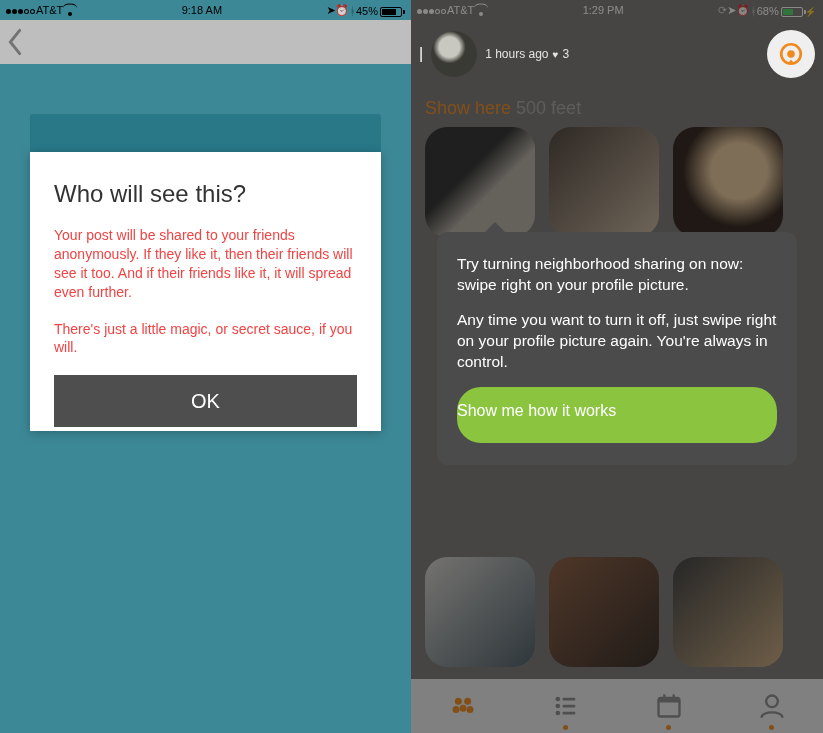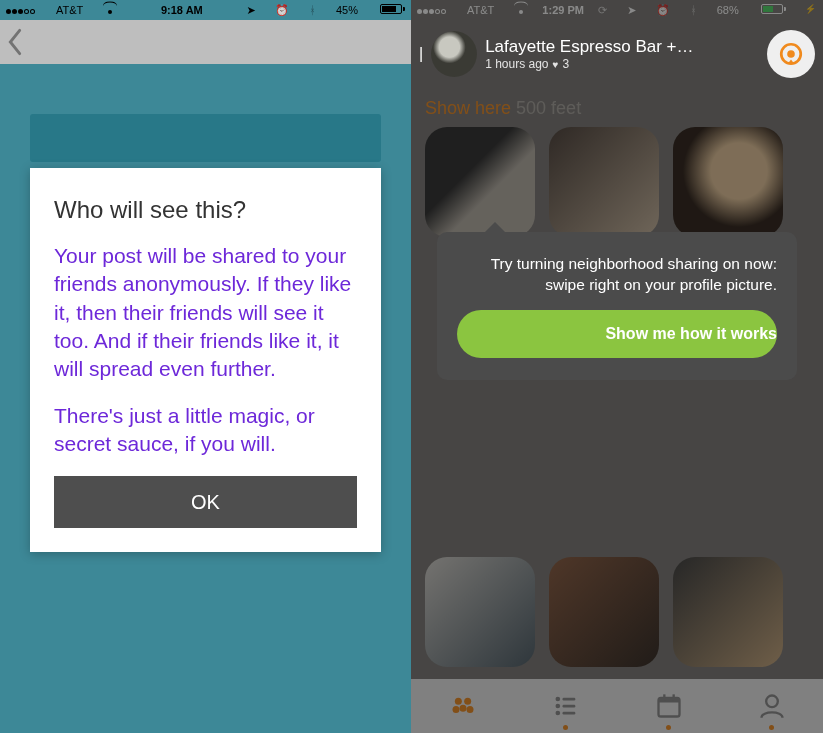--- a/index.html
+++ b/index.html
@@ -4,22 +4,22 @@
 <style>
 *{margin:0;padding:0;box-sizing:border-box;font-family:-apple-system,Helvetica,Arial,sans-serif}
 body{width:823px;height:733px;background:#fff;display:flex}
 .phone{position:relative;overflow:hidden}
 .phone-a{width:411px;height:733px;background:#48a0b2}
 .phone-b{width:412px;height:733px;background:#7a7774}
 
 
 .status{height:20px;font-size:11px;padding:3px 6px;display:flex;justify-content:space-between;align-items:center;color:#000}
 .status-b{color:#fff}
-.status .left,.status .right{display:flex;align-items:flex-start;gap:20px}
-.status .center{font-weight:700}
+.status .left,.status .right{display:flex;align-items:flex-end;gap:0}
+.status .center{font-weight:400}
 .sig-dots span{display:inline-block;width:5px;height:5px;border-radius:50%;margin-right:1px}
 .phone-a .sig-dots span{background:#000}
 .phone-a .sig-dots span.e{background:transparent;box-shadow:inset 0 0 0 1px #000}
 .phone-b .sig-dots span{background:#fff}
 .phone-b .sig-dots span.e{background:transparent;box-shadow:inset 0 0 0 1px #fff}
 .battery{display:inline-flex;align-items:center}
 .bat-body{width:22px;height:10px;border:1px solid currentColor;border-radius:2px;position:relative;margin-left:2px}
 .bat-fill{position:absolute;left:1px;top:1px;bottom:1px;background:currentColor}
 .bat-cap{width:2px;height:4px;background:currentColor;margin-left:1px;border-radius:0 1px 1px 0}
 .phone-b .bat-fill{background:#4cd964}
@@ -27,23 +27,23 @@
 .phone-b .bat-cap{background:#fff}
 .wifi{display:inline-block;width:14px;height:10px;position:relative}
 .wifi::before{content:"";position:absolute;left:5px;bottom:0;width:4px;height:4px;border-radius:50%;background:currentColor}
 .wifi::after{content:"";position:absolute;left:0;bottom:0;width:14px;height:14px;border:2px solid currentColor;border-bottom:none;border-left:none;border-right:none;border-radius:50% 50% 0 0;transform:scaleY(.6)}
 
 
 .phone-a .overlay{position:absolute;inset:0;background:rgba(0,0,0,.15)}
 .phone-a .nav{height:44px;background:#e0e0e0;position:relative}
 .phone-a .nav-back{position:absolute;left:8px;top:8px;width:14px;height:28px}
 .phone-a .banner{margin:50px 30px 0;height:48px;background:#2f8da0;border-radius:3px}
-.dialog{position:absolute;left:30px;right:30px;top:168px;background:#fff;padding:28px 24px 24px;box-shadow:0 2px 10px rgba(0,0,0,.25)}
+.dialog{position:absolute;left:30px;right:30px;top:152px;background:#fff;padding:28px 24px 4px;box-shadow:0 2px 10px rgba(0,0,0,.25)}
 .dialog h2{font-weight:400;font-size:24px;color:#333;margin-bottom:18px}
-.dialog p{font-size:21px;line-height:1.35;color:#6d28d9;margin-bottom:18px}
+.dialog p{font-size:14px;line-height:1.35;color:#ef4444;margin-bottom:18px}
 .dialog .ok{background:#4e4e4e;color:#fff;text-align:center;height:52px;line-height:52px;font-size:20px;cursor:pointer}
 
 
 .phone-b .dim{position:absolute;inset:0;background:rgba(20,20,20,.5);z-index:2;pointer-events:none}
 .phone-b .header{position:relative;z-index:3;height:68px;padding:6px 8px;display:flex;align-items:center;gap:8px}
 .avatar{width:46px;height:46px;border-radius:50%;background:radial-gradient(circle at 40% 35%,#c8c8c0 0 25%,#3a3a34 40% 100%)}
 .header-text{flex:1;color:#fff}
 .header-text .t{font-size:17px;font-weight:500;white-space:nowrap;overflow:hidden;text-overflow:ellipsis}
 .header-text .s{font-size:12px;opacity:.85;display:flex;align-items:center;gap:4px}
 .heart{font-size:10px}
@@ -53,24 +53,24 @@
 .sec-label .d{color:#a9a59f}
 .grid{position:relative;z-index:1;display:flex;flex-wrap:wrap;padding:6px 14px;gap:14px}
 .tile{width:110px;height:110px;border-radius:22px;overflow:hidden;position:relative}
 .t1{background:linear-gradient(135deg,#2b2b2b 0 40%,#b7b0a5 60% 100%)}
 .t2{background:linear-gradient(135deg,#4a3e36,#cbb89f)}
 .t3{background:radial-gradient(circle at 60% 40%,#e8c79a 0 30%,#2a1d14 60% 100%)}
 .t4{background:linear-gradient(135deg,#d5d2cc,#4a5a64)}
 .t5{background:linear-gradient(135deg,#8a5a3d,#2e241d)}
 .t6{background:linear-gradient(135deg,#3a3a3a,#caa97d)}
 .grid.row2{margin-top:100px}
-.tip-card{position:absolute;z-index:5;left:26px;right:26px;top:232px;background:#4b4b4b;border-radius:10px;padding:22px 20px;color:#fff;text-align:right}
+.tip-card{position:absolute;z-index:5;left:26px;right:26px;top:232px;background:#4b4b4b;border-radius:10px;padding:22px 20px;color:#fff;text-align:left}
 .tip-card p{font-size:15.5px;line-height:1.35;margin-bottom:14px}
 .tip-card .tri{position:absolute;top:-10px;left:48px;width:0;height:0;border-left:10px solid transparent;border-right:10px solid transparent;border-bottom:10px solid #4b4b4b}
-.cta{background:#8bc540;color:#fff;font-weight:700;font-size:16px;height:48px;line-height:48px;border-radius:24px;cursor:pointer;margin-top:4px}
+.cta{background:#8bc540;color:#fff;font-weight:400;font-size:16px;height:56px;line-height:48px;border-radius:24px;cursor:pointer;margin-top:4px}
 .tabbar{position:absolute;bottom:0;left:0;right:0;height:54px;background:#ededed;display:flex;z-index:1}
 .tabbar .tb{flex:1;display:flex;align-items:center;justify-content:center;position:relative;cursor:pointer}
 .tabbar svg{width:28px;height:28px}
 .tb .dot{position:absolute;bottom:3px;width:5px;height:5px;border-radius:50%;background:#f08a1d}
 </style>
 </head>
 <body>
 
 <div class="phone phone-a">
   <div class="status">
@@ -131,21 +131,20 @@
           <span class="bat-cap"></span>
         </span>
       <span style="color:#4cd964;font-size:9px">⚡</span>
     </div>
   </div>
 
   <div class="header">
     <span style="color:#fff">|</span>
     <div class="avatar"></div>
     <div class="header-text">
-      <div class="t">Lafayette Espresso Bar +…</div>
       <div class="s">
         <span>1 hours ago</span>
         <span class="heart">♥</span>
         <span>3</span>
       </div>
     </div>
     <div class="pin-btn">
       <svg viewBox="0 0 24 24">
           <circle cx="12" cy="12" r="9" fill="none" stroke="#f08a1d" stroke-width="2.5"></circle>
           <circle cx="12" cy="12" r="3.5" fill="#f08a1d"></circle>
@@ -169,20 +168,21 @@
     <div class="tile t4"></div>
     <div class="tile t5"></div>
     <div class="tile t6"></div>
   </div>
 
   <div class="dim"></div>
 
   <div class="tip-card">
     <div class="tri"></div>
     <p>Try turning neighborhood sharing on now: swipe right on your profile picture.</p>
+    <p>Any time you want to turn it off, just swipe right on your profile picture again. You're always in control.</p>
     <div class="cta">Show me how it works</div>
   </div>
 
   <div class="tabbar">
     <div class="tb">
       <svg viewBox="0 0 24 24">
           <g fill="#f08a1d">
             <circle cx="8" cy="8" r="3"></circle>
             <circle cx="16" cy="8" r="3"></circle>
             <circle cx="6" cy="15" r="3"></circle>

